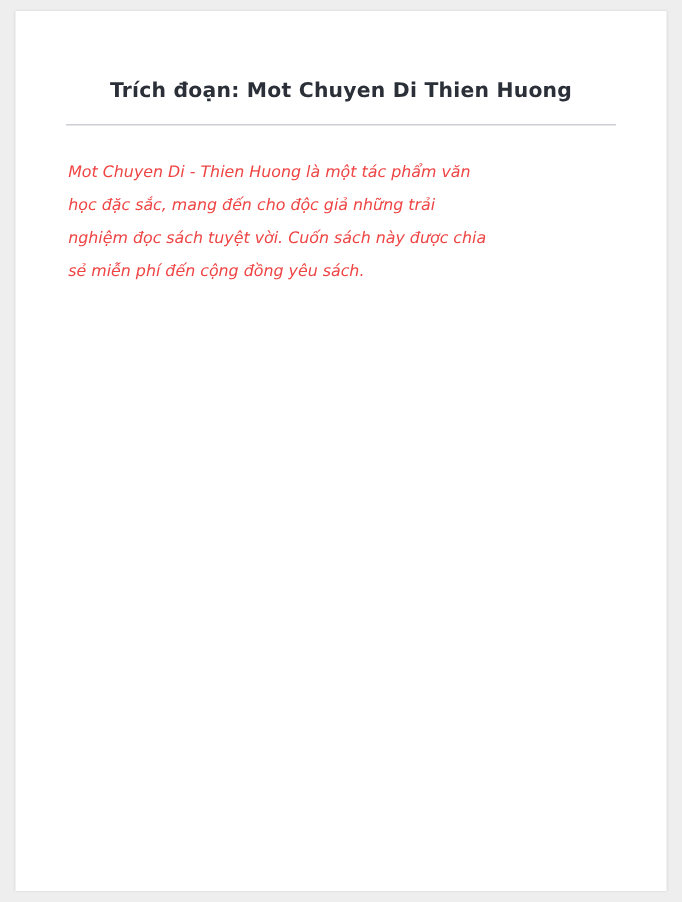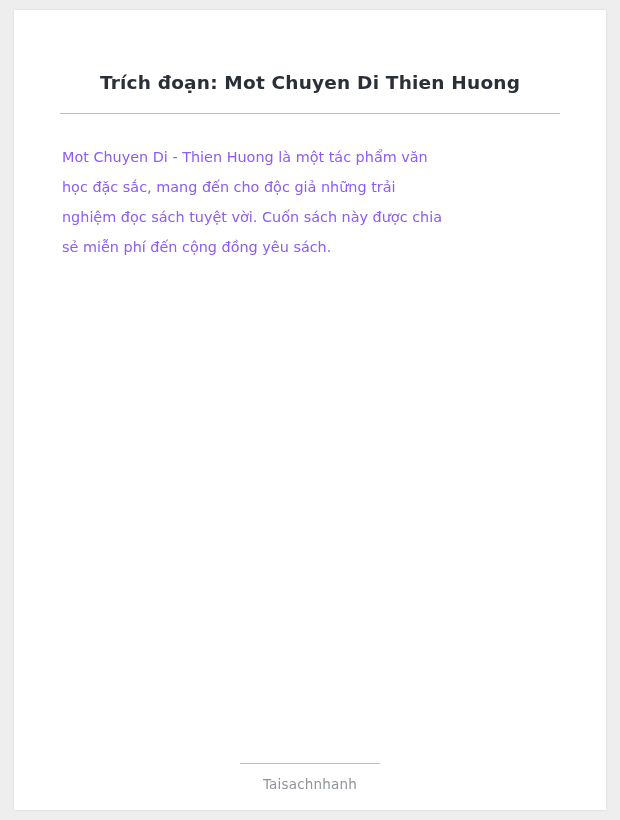--- a/index.html
+++ b/index.html
@@ -43,22 +43,23 @@
     height: 1px;
     background: #b9bdc4;
   }
   .body-text {
     position: absolute;
     left: 48px;
     top: 132px;
     width: 500px;
     font-size: 14.4px;
     line-height: 30px;
-    color: #8b5cf6;
+    color: #ef4444;
     white-space: pre-line;
+    font-style: italic;
   }
   .footer {
     position: absolute;
     left: 0;
     bottom: 18px;
     width: 100%;
     text-align: center;
   }
   .footer-rule {
     width: 140px;
@@ -79,18 +80,14 @@
 
   <h1 class="doc-title">Trích đoạn: Mot Chuyen Di Thien Huong</h1>
 
   <div class="title-rule"></div>
 
   <div class="body-text">Mot Chuyen Di - Thien Huong là một tác phẩm văn
 học đặc sắc, mang đến cho độc giả những trải
 nghiệm đọc sách tuyệt vời. Cuốn sách này được chia
 sẻ miễn phí đến cộng đồng yêu sách.</div>
 
-  <div class="footer">
-    <div class="footer-rule"></div>
-    <div class="footer-label">Taisachnhanh</div>
-  </div>
 
 </div>
 
 </body></html>

